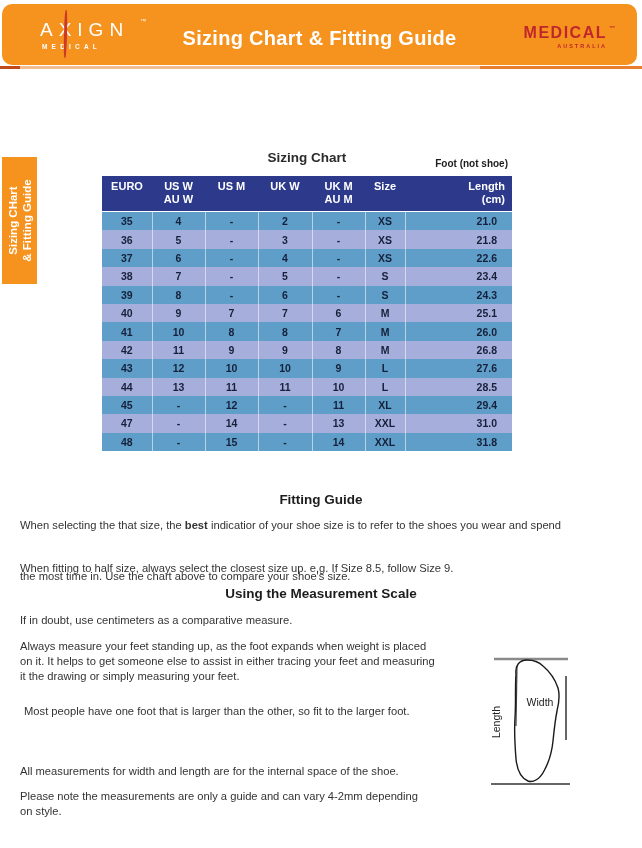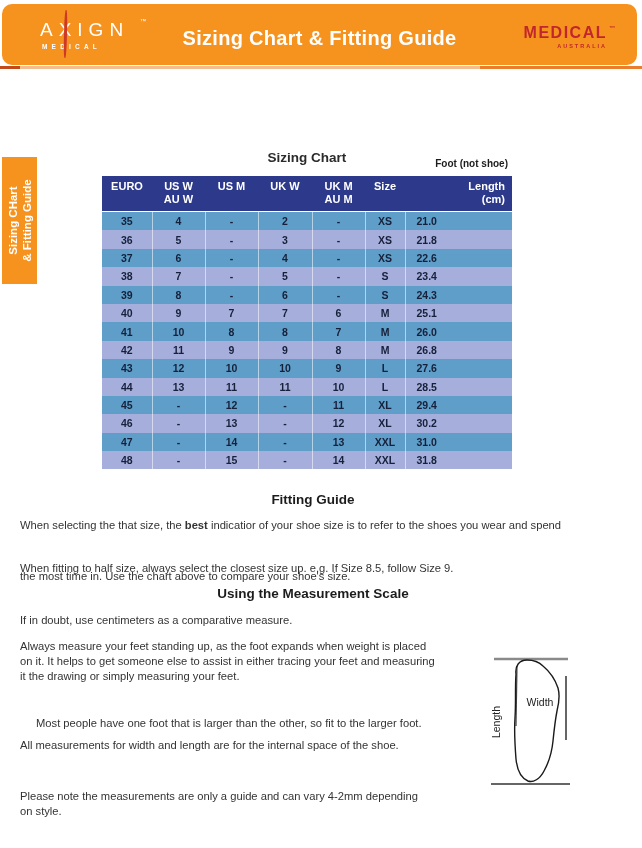--- a/index.html
+++ b/index.html
@@ -32,26 +32,26 @@
     font-size:13.5px;font-weight:700;color:#2b2b2b;}
   .foot-note{position:absolute;left:102px;top:158px;width:406px;text-align:right;
     font-size:10px;font-weight:700;color:#1d1d1d;}
   table.sizing{position:absolute;left:102px;top:176px;width:410px;border-collapse:collapse;table-layout:fixed;}
   table.sizing th{background:var(--navy);color:#fff;font-size:11px;font-weight:700;
     vertical-align:top;padding:4px 0 0 0;height:31px;line-height:13px;text-align:center;}
   table.sizing th.c6{text-align:right;padding-right:7px;}
   table.sizing td{height:18.4px;text-align:center;font-size:10.5px;font-weight:700;
     color:var(--tabletext);padding:0;border-right:1px solid rgba(255,255,255,.55);}
   table.sizing td:last-child{border-right:none;}
-  table.sizing td.c6{text-align:left;padding-right:15px;padding-left:11px;}
+  table.sizing td.c6{text-align:right;padding-right:15px;padding-left:11px;}
   table.sizing tbody tr:nth-child(odd) td{background:var(--rowa);}
   table.sizing tbody tr:nth-child(even) td{background:var(--rowb);}
   table.sizing tbody tr:first-child td{border-top:1.5px solid #fff;}
   
-  .h-center{position:absolute;left:0;width:626px;text-align:center;font-size:13.5px;font-weight:700;color:#1c1c1c;}
+  .h-center{position:absolute;left:8px;width:626px;text-align:center;font-size:13.5px;font-weight:700;color:#1c1c1c;}
   .para{position:absolute;left:20px;font-size:11.2px;line-height:15px;color:#333;}
   .para b{font-weight:700;}
   .line2{display:block;margin-top:36px;}
   
   .diagram{position:absolute;left:486px;top:650px;width:90px;height:142px;}
   .diagram svg{display:block;}
 </style>
 </head>
 <body>
 
@@ -214,29 +214,20 @@
         <tr>
           <td class="c0">45</td>
           <td class="c1">-</td>
           <td class="c2">12</td>
           <td class="c3">-</td>
           <td class="c4">11</td>
           <td class="c5">XL</td>
           <td class="c6">29.4</td>
         </tr>
         <tr>
-          <td class="c0">46</td>
-          <td class="c1">-</td>
-          <td class="c2">13</td>
-          <td class="c3">-</td>
-          <td class="c4">12</td>
-          <td class="c5">XL</td>
-          <td class="c6">30.2</td>
-        </tr>
-        <tr>
           <td class="c0">47</td>
           <td class="c1">-</td>
           <td class="c2">14</td>
           <td class="c3">-</td>
           <td class="c4">13</td>
           <td class="c5">XXL</td>
           <td class="c6">31.0</td>
         </tr>
         <tr>
           <td class="c0">48</td>
@@ -260,22 +251,22 @@
   <p class="para" style="top:561px;margin:0;">When fitting to half size, always select the closest size up. e.g. If Size 8.5, follow Size 9.</p>
 
   <div class="h-center" style="top:586px;">Using the Measurement Scale</div>
 
   <p class="para" style="top:613px;margin:0;">If in doubt, use centimeters as a comparative measure.</p>
   <div class="para" style="top:639px;">
       <div>Always measure your feet standing up, as the foot expands when weight is placed</div>
       <div>on it. It helps to get someone else to assist in either tracing your feet and measuring</div>
       <div>it the drawing or simply measuring your feet.</div>
     </div>
-  <p class="para" style="top:700px;margin:16px;">Most people have one foot that is larger than the other, so fit to the larger foot.</p>
-  <p class="para" style="top:738px;margin:0;">All measurements for width and length are for the internal space of the shoe.</p>
+  <p class="para" style="top:700px;margin:4px;">Most people have one foot that is larger than the other, so fit to the larger foot.</p>
+  <p class="para" style="top:764px;margin:0;">All measurements for width and length are for the internal space of the shoe.</p>
   <div class="para" style="top:789px;">
       <div>Please note the measurements are only a guide and can vary 4-2mm depending</div>
       <div>on style.</div>
     </div>
 
   <div class="diagram">
     <svg width="90" height="142" viewBox="0 0 90 142" xmlns="http://www.w3.org/2000/svg">
       <line x1="8" y1="9" x2="82" y2="9" stroke="#8a8a8a" stroke-width="2.4"></line>
       <line x1="5" y1="134" x2="84" y2="134" stroke="#333333" stroke-width="1.6"></line>
       <line x1="31" y1="16" x2="30" y2="76" stroke="#444444" stroke-width="1.2"></line>

